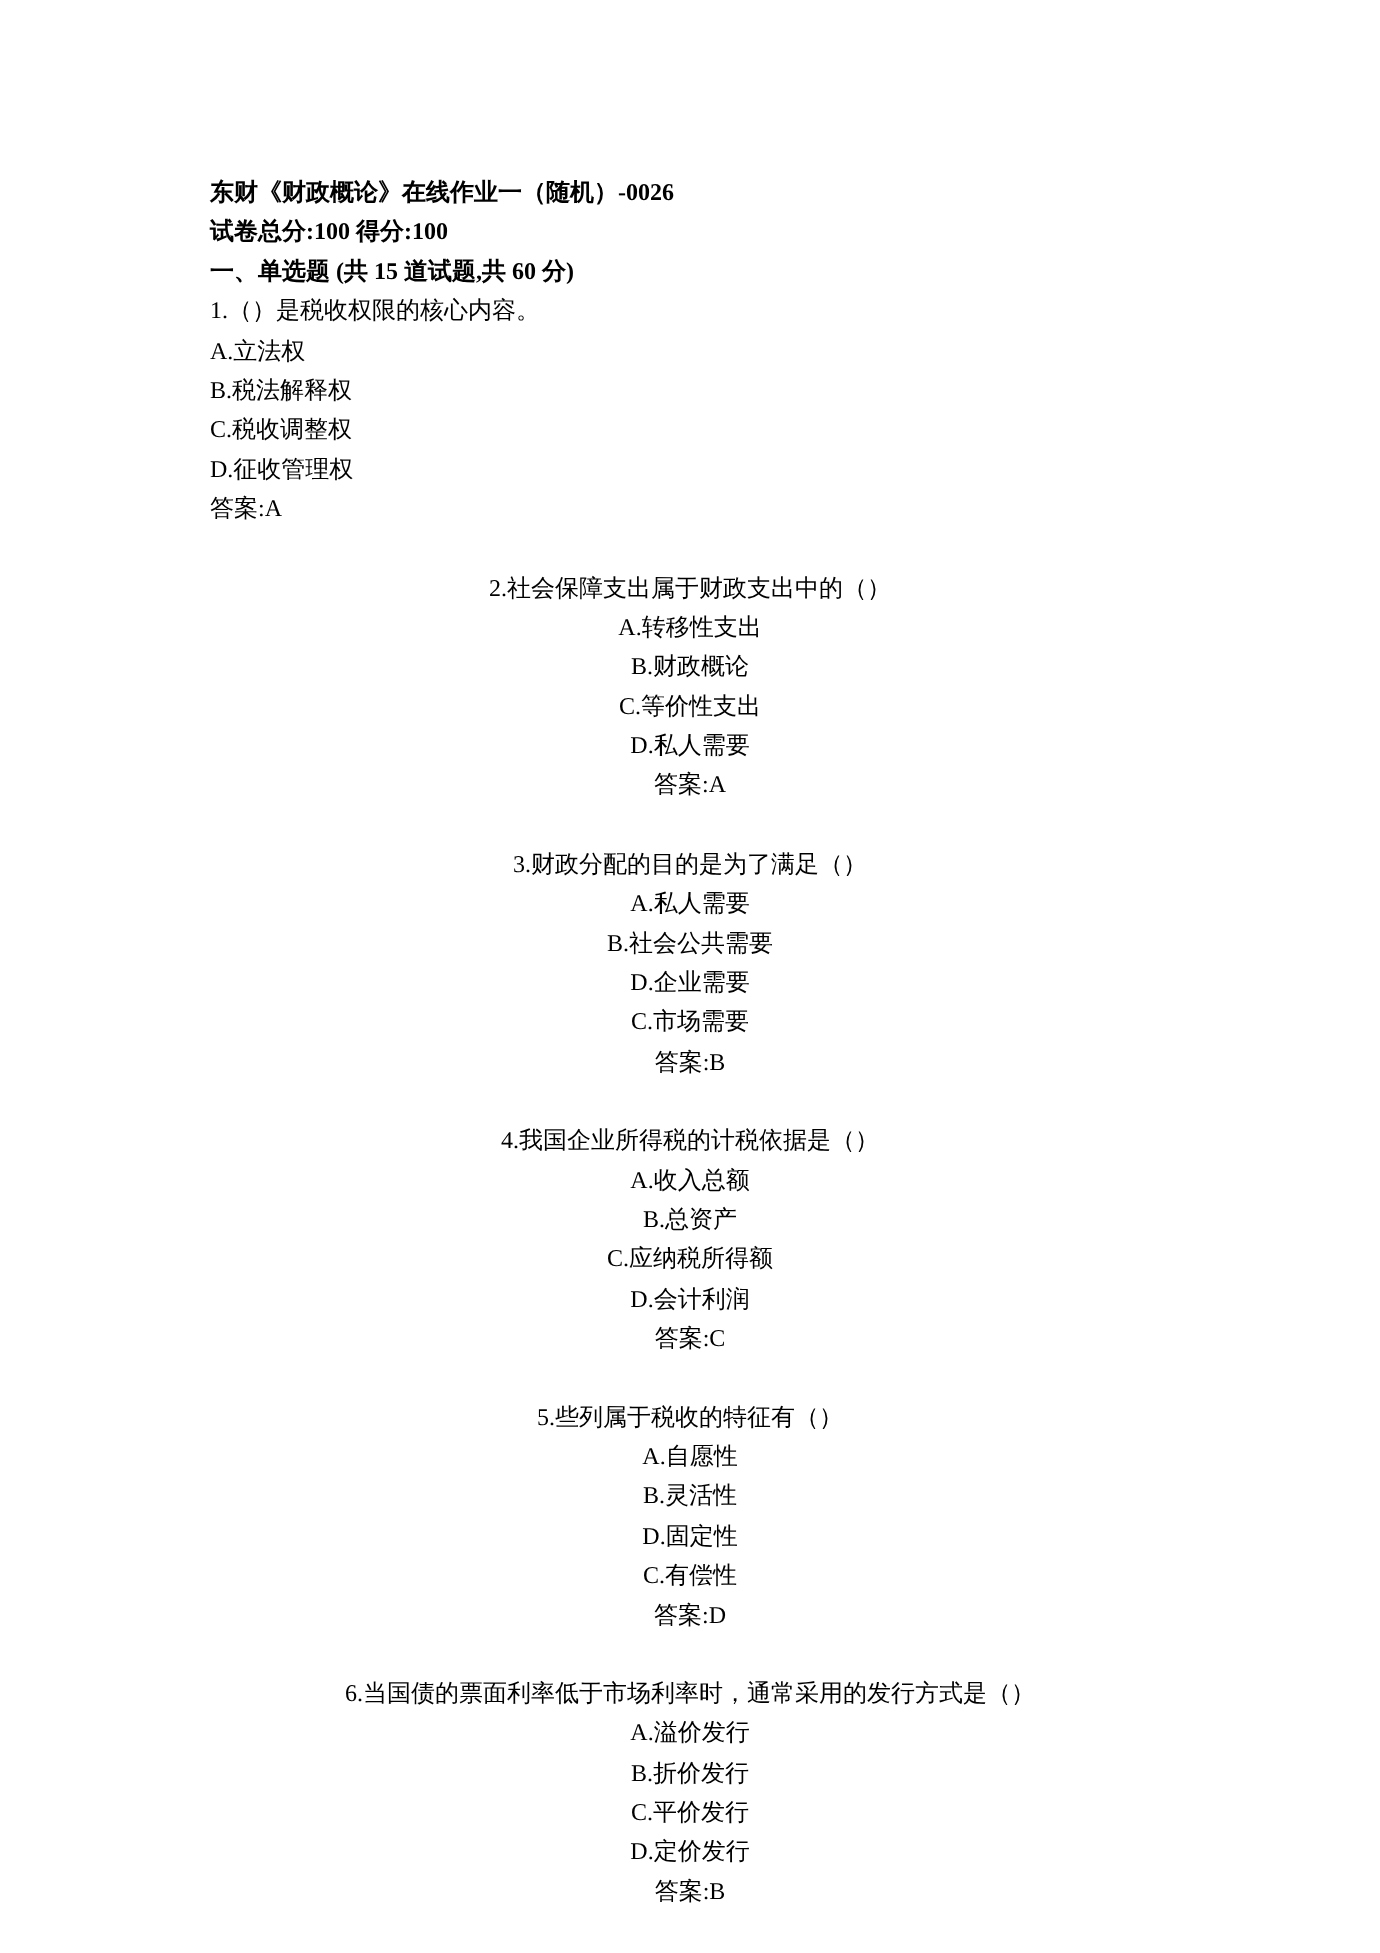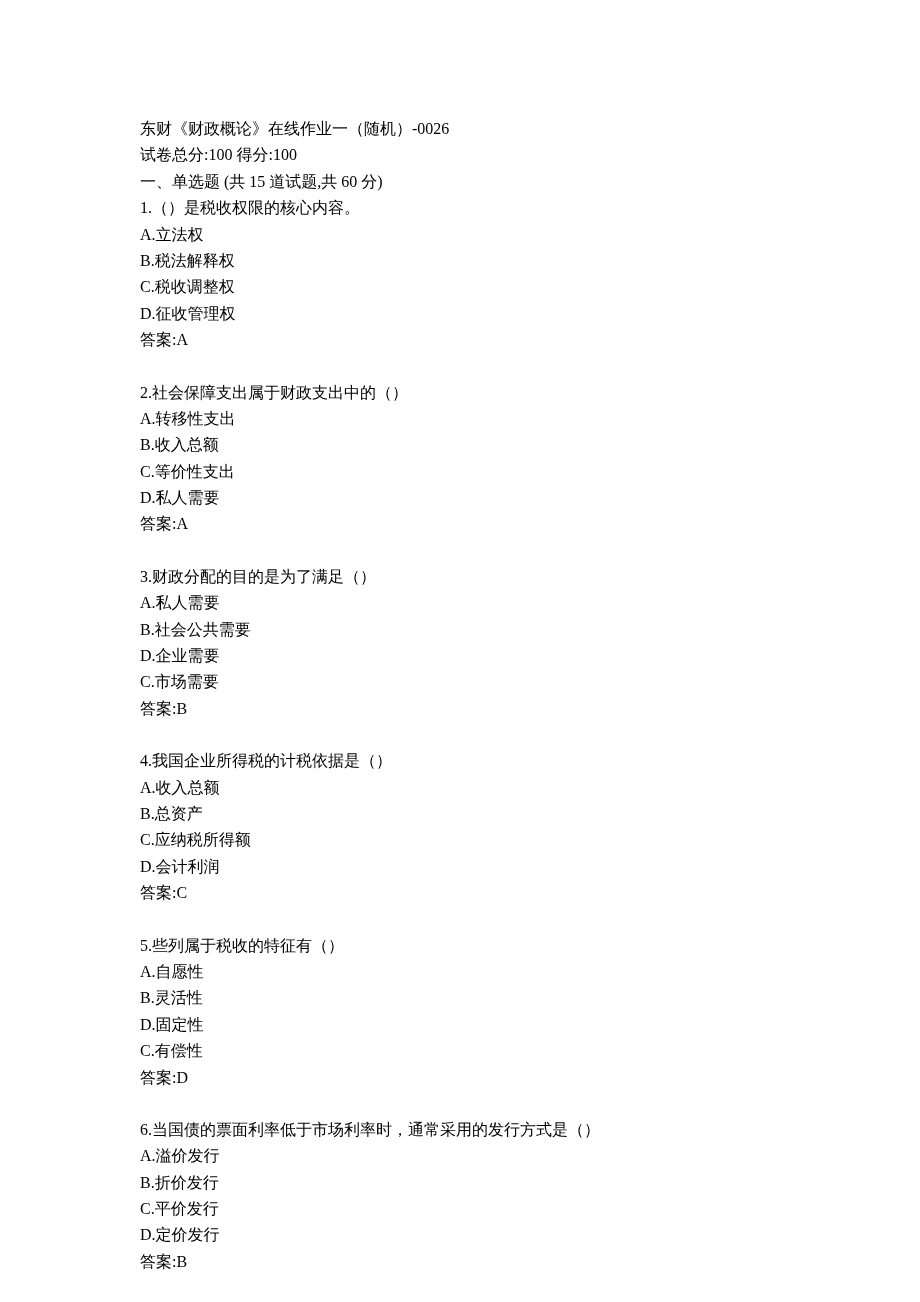--- a/index.html
+++ b/index.html
@@ -11,23 +11,25 @@
       background: #ffffff;
       font-family: "SimSun", "宋体", serif;
       font-size: 16px;
       color: #000000;
       line-height: 1.65;
       padding: 116px 140px 60px 140px;
       width: 920px;
     }
     .header-line {
       margin-bottom: 0;
+      font-weight: bold;
     }
     .question-block {
       margin-top: 26px;
+      text-align: center;
     }
     .question-block:first-of-type {
       margin-top: 0;
     }
     .line {
       white-space: nowrap;
     }
   </style>
 </head>
 <body>
@@ -41,21 +43,21 @@
       <div class="line">1.（）是税收权限的核心内容。</div>
       <div class="line">A.立法权</div>
       <div class="line">B.税法解释权</div>
       <div class="line">C.税收调整权</div>
       <div class="line">D.征收管理权</div>
       <div class="line">答案:A</div>
     </div>
     <div class="question-block">
       <div class="line">2.社会保障支出属于财政支出中的（）</div>
       <div class="line">A.转移性支出</div>
-      <div class="line">B.收入总额</div>
+      <div class="line">B.财政概论</div>
       <div class="line">C.等价性支出</div>
       <div class="line">D.私人需要</div>
       <div class="line">答案:A</div>
     </div>
     <div class="question-block">
       <div class="line">3.财政分配的目的是为了满足（）</div>
       <div class="line">A.私人需要</div>
       <div class="line">B.社会公共需要</div>
       <div class="line">D.企业需要</div>
       <div class="line">C.市场需要</div>

